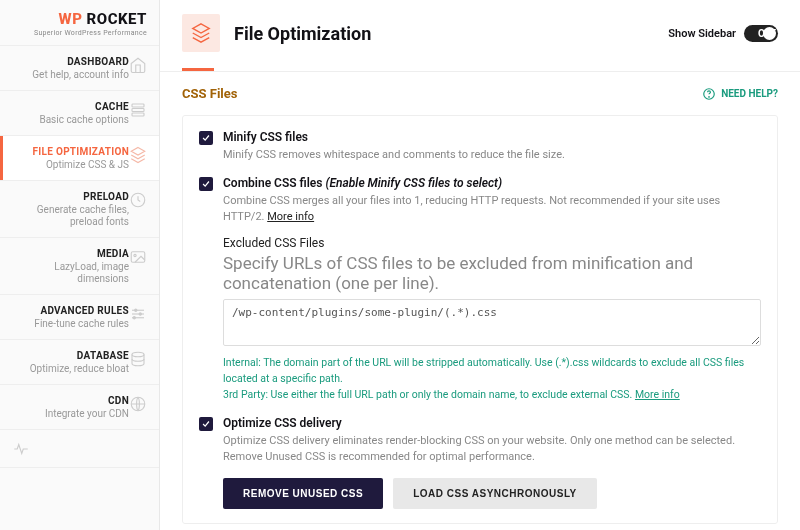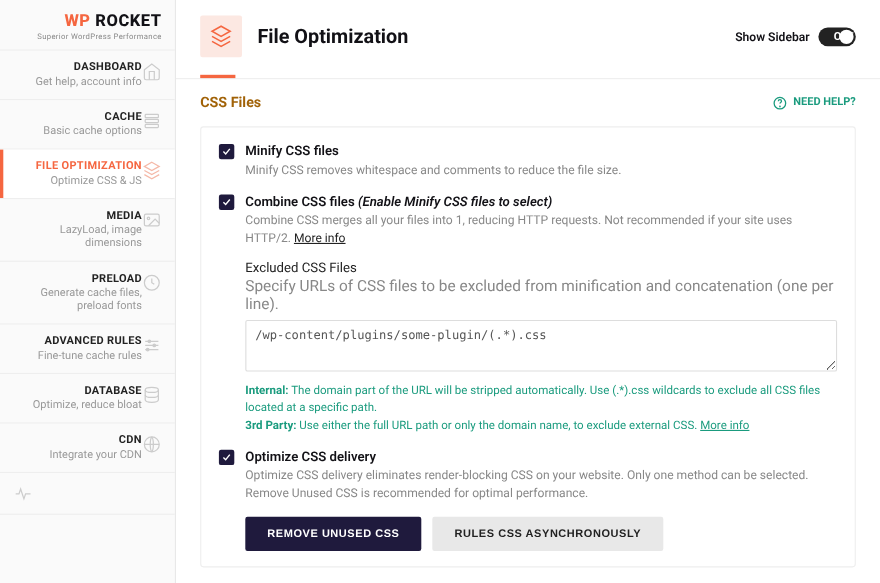--- a/index.html
+++ b/index.html
@@ -41,24 +41,24 @@
 .opt-check-row { display: flex; align-items: flex-start; gap: 10px; }
 .chk { width: 14px; height: 14px; background: #1f1a3d; border-radius: 2px; display: flex; align-items: center; justify-content: center; flex-shrink: 0; margin-top: 1px; }
 .chk svg { width: 10px; height: 10px; color: #fff; }
 .opt-body { flex: 1; }
 .opt-title { font-size: 12px; font-weight: 600; color: #121116; }
 .opt-title em { font-style: italic; font-weight: 600; text-align: right; }
 .opt-desc { font-size: 11px; color: #888; margin-top: 3px; line-height: 1.4; }
 .opt-desc .more { color: #222; text-decoration: underline; cursor: pointer; }
 .sub-block { margin-top: 12px; }
 .sub-label { font-size: 12px; color: #222; margin-bottom: 3px; }
-.sub-help { font-size: 14px; color: #888; margin-bottom: 6px; }
+.sub-help { font-size: 17px; color: #888; margin-bottom: 6px; }
 textarea { width: 100%; height: 47px; border: 1px solid #ddd; border-radius: 2px; padding: 6px 8px; font-family: Menlo, Consolas, monospace; font-size: 11px; color: #555; resize: vertical; }
 .hint { font-size: 10.5px; color: #1a9b7e; margin-top: 6px; line-height: 1.5; }
-.hint b { font-weight: 700; }
+.hint b { font-weight: 400; }
 .hint .more { color: #1a9b7e; text-decoration: underline; cursor: pointer; }
 .btn-row { display: flex; gap: 10px; margin-top: 14px; }
 .btn { padding: 10px 20px; font-size: 10px; font-weight: 700; letter-spacing: 0.5px; border: none; cursor: pointer; border-radius: 2px; }
 .btn-dark { background: #1f1a3d; color: #fff; }
 .btn-light { background: #e8e8e8; color: #222; }
 </style>
 </head>
 <body>
 
 <div class="sidebar">
@@ -94,37 +94,37 @@
           <div class="nav-sub">Optimize CSS &amp; JS</div>
         </div>
       <svg class="nav-icon" viewBox="0 0 24 24" fill="none" stroke="currentColor" stroke-width="1.5">
           <path d="M12 2l9 5-9 5-9-5 9-5z"></path>
           <path d="M3 12l9 5 9-5"></path>
           <path d="M3 17l9 5 9-5"></path>
         </svg>
     </div>
     <div class="nav-item">
       <div class="nav-txt">
+          <div class="nav-title">PRELOAD</div>
+          <div class="nav-sub">Generate cache files, preload fonts</div>
+        </div>
+      <svg class="nav-icon" viewBox="0 0 24 24" fill="none" stroke="currentColor" stroke-width="1.5">
+          <circle cx="12" cy="12" r="9"></circle>
+          <path d="M12 7v5l3 2"></path>
+        </svg>
+    </div>
+    <div class="nav-item">
+      <div class="nav-txt">
           <div class="nav-title">MEDIA</div>
           <div class="nav-sub">LazyLoad, image dimensions</div>
         </div>
       <svg class="nav-icon" viewBox="0 0 24 24" fill="none" stroke="currentColor" stroke-width="1.5">
           <rect x="3" y="5" width="18" height="14" rx="2"></rect>
           <circle cx="8" cy="10" r="1.5"></circle>
           <path d="M21 16l-5-5-8 8"></path>
-        </svg>
-    </div>
-    <div class="nav-item">
-      <div class="nav-txt">
-          <div class="nav-title">PRELOAD</div>
-          <div class="nav-sub">Generate cache files, preload fonts</div>
-        </div>
-      <svg class="nav-icon" viewBox="0 0 24 24" fill="none" stroke="currentColor" stroke-width="1.5">
-          <circle cx="12" cy="12" r="9"></circle>
-          <path d="M12 7v5l3 2"></path>
         </svg>
     </div>
     <div class="nav-item">
       <div class="nav-txt">
           <div class="nav-title">ADVANCED RULES</div>
           <div class="nav-sub">Fine-tune cache rules</div>
         </div>
       <svg class="nav-icon" viewBox="0 0 24 24" fill="none" stroke="currentColor" stroke-width="1.5">
           <line x1="4" y1="7" x2="20" y2="7"></line>
           <line x1="4" y1="12" x2="20" y2="12"></line>
@@ -242,21 +242,21 @@
           <div class="chk">
               <svg viewBox="0 0 24 24" fill="none" stroke="currentColor" stroke-width="3">
                 <path d="M5 12l5 5 9-11"></path>
               </svg>
             </div>
           <div class="opt-body">
             <div class="opt-title">Optimize CSS delivery</div>
             <div class="opt-desc">Optimize CSS delivery eliminates render-blocking CSS on your website. Only one method can be selected. Remove Unused CSS is recommended for optimal performance.</div>
             <div class="btn-row">
               <button class="btn btn-dark">REMOVE UNUSED CSS</button>
-              <button class="btn btn-light">RULES CSS ASYNCHRONOUSLY</button>
+              <button class="btn btn-light">LOAD CSS ASYNCHRONOUSLY</button>
             </div>
           </div>
         </div>
       </div>
 
     </div>
   </div>
 </div>
 
 </body></html>

